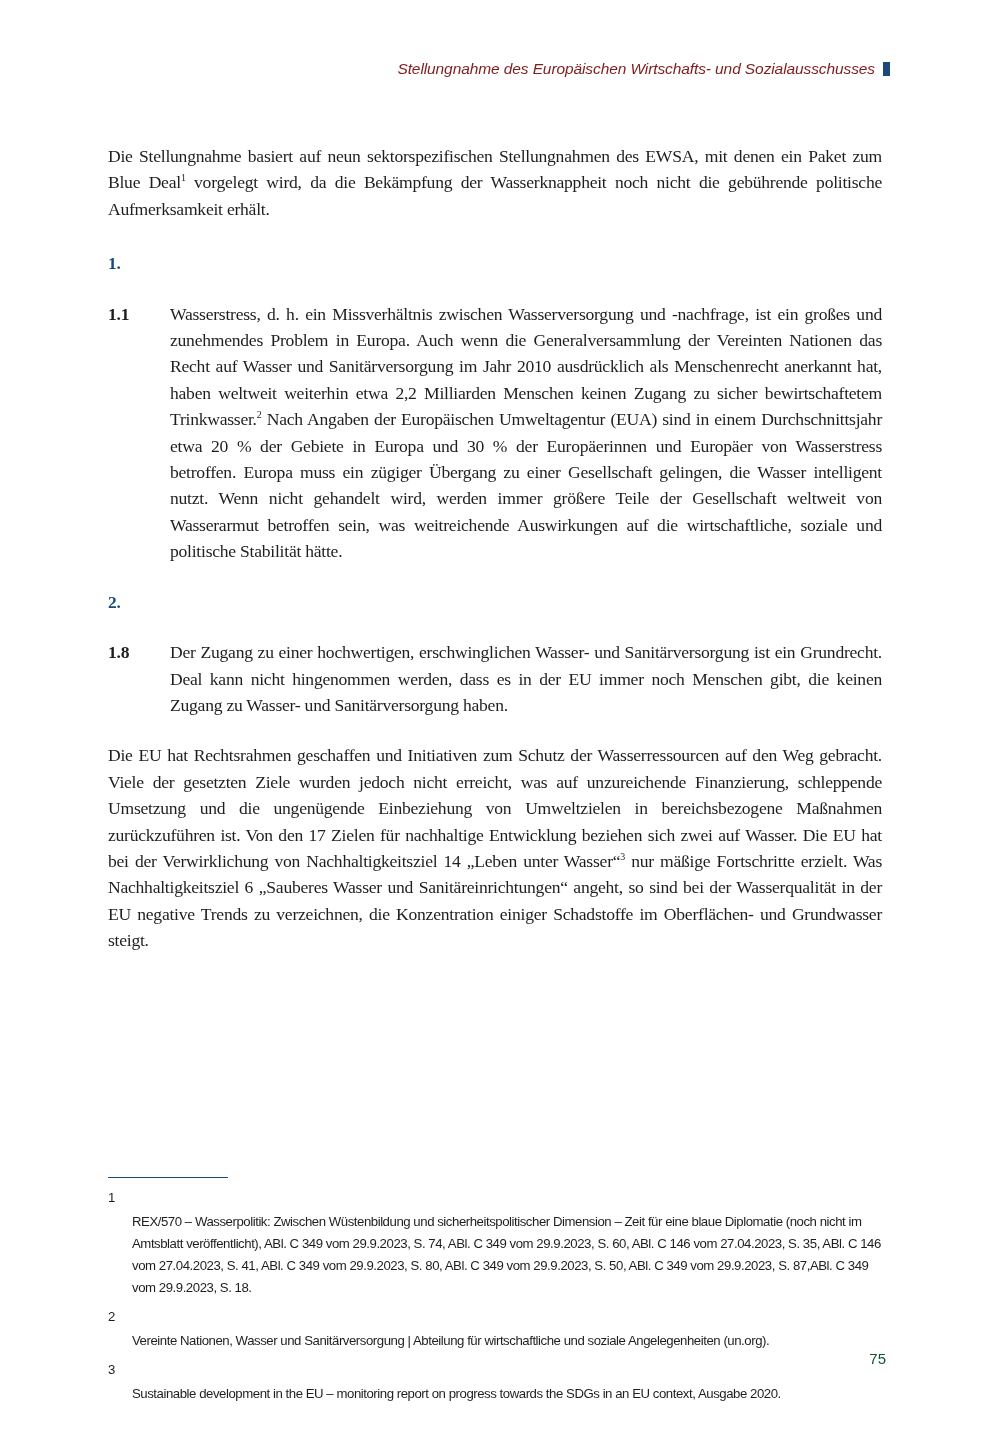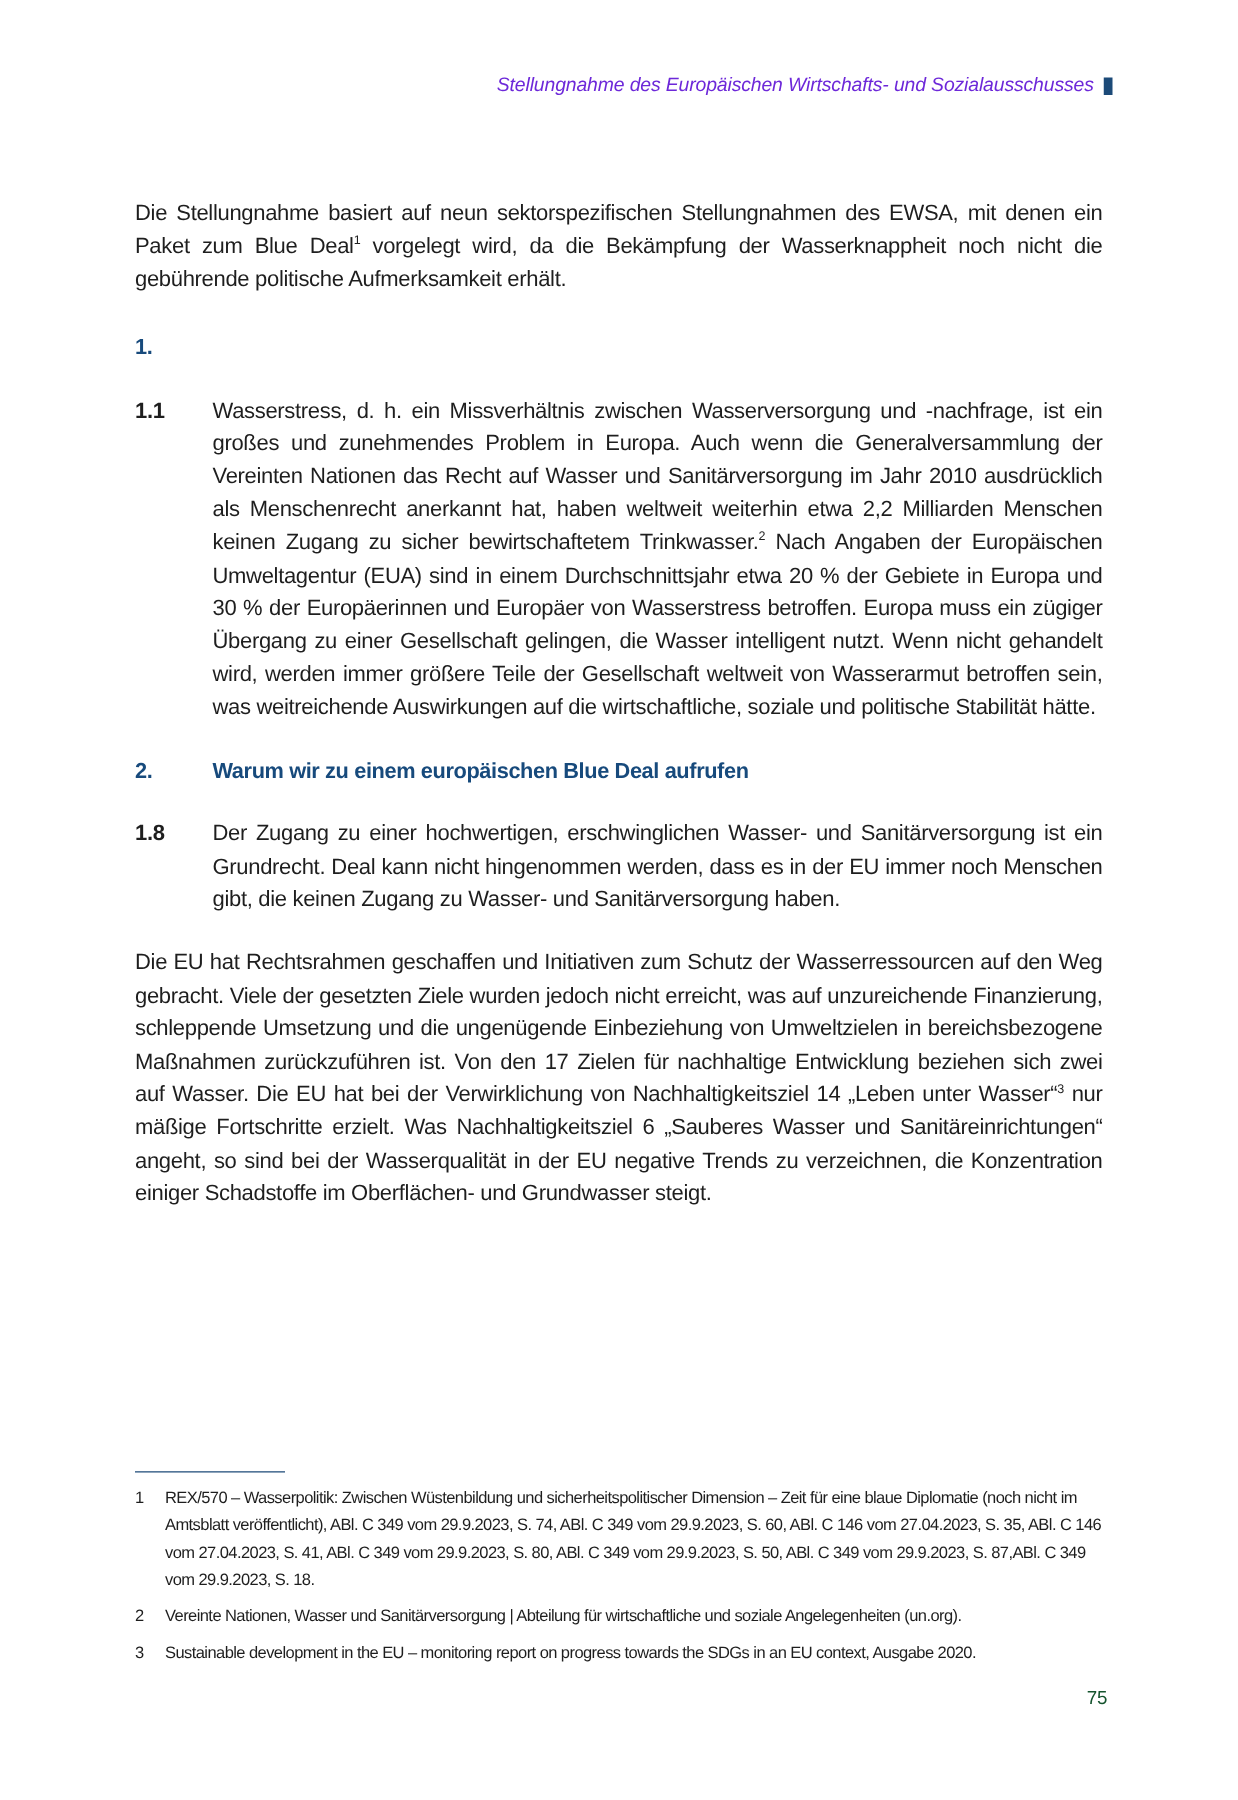--- a/index.html
+++ b/index.html
@@ -15,40 +15,41 @@
       font-family: "Liberation Sans", sans-serif;
       color: #1e1e1e;
     }
     .running-header {
       position: absolute;
       top: 60px;
       right: 100px;
       font-family: "Liberation Sans", sans-serif;
       font-style: italic;
       font-size: 15.5px;
-      color: #6d28d9;
+      color: #7f1d1d;
       display: flex;
       align-items: center;
       gap: 8px;
       letter-spacing: -0.1px;
     }
     .header-marker {
       display: inline-block;
       width: 7px;
       height: 14px;
       background: #1c4a78;
     }
     .content {
       position: absolute;
       left: 108px;
-      top: 157px;
+      top: 143px;
       width: 774px;
       font-size: 17.6px;
       line-height: 26.4px;
       letter-spacing: -0.25px;
+      font-family: Liberation Serif, serif;
     }
     .intro {
       margin: 0;
       text-align: justify;
     }
     .section-heading {
       display: flex;
       color: #174a7c;
       font-weight: bold;
       font-size: 17.4px;
@@ -99,20 +100,21 @@
     .fn {
       display: flex;
       margin-bottom: 7px;
     }
     .fn .fn-num {
       width: 24px;
       flex: 0 0 24px;
     }
     .fn .fn-text {
       flex: 1;
+      margin-top: 24px;
     }
     .page-number {
       position: absolute;
       top: 1350px;
       right: 104px;
       font-size: 15px;
       color: #14532d;
     }
   </style>
 </head>
@@ -131,21 +133,20 @@
     <span class="num">1.</span>
   </div>
 
   <div class="para">
     <span class="num">1.1</span>
     <span class="text"><span>Wasserstress, d. h. ein Missverhältnis zwischen Wasserversorgung und -nachfrage, ist ein großes und zunehmendes Problem in Europa. Auch wenn die Generalversammlung der Vereinten Nationen das Recht auf Wasser und Sanitärversorgung im Jahr 2010 ausdrücklich als Menschenrecht anerkannt hat, haben weltweit weiterhin etwa 2,2 Milliarden Menschen keinen Zugang zu sicher bewirtschaftetem Trinkwasser.</span><sup>2</sup><span> Nach Angaben der Europäischen Umweltagentur (EUA) sind in einem Durchschnittsjahr etwa 20 % der Gebiete in Europa und 30 % der Europäerinnen und Europäer von Wasserstress betroffen. Europa muss ein zügiger Übergang zu einer Gesellschaft gelingen, die Wasser intelligent nutzt. Wenn nicht gehandelt wird, werden immer größere Teile der Gesellschaft weltweit von Wasserarmut betroffen sein, was weitreichende Auswirkungen auf die wirtschaftliche, soziale und politische Stabilität hätte.</span></span>
   </div>
 
   <div class="section-heading" style="margin-top:4px;">
     <span class="num">2.</span>
-    <span>Warum wir zu einem europäischen Blue Deal aufrufen</span>
   </div>
 
   <div class="para">
     <span class="num">1.8</span>
     <span class="text">Der Zugang zu einer hochwertigen, erschwinglichen Wasser- und Sanitärversorgung ist ein Grundrecht. Deal kann nicht hingenommen werden, dass es in der EU immer noch Menschen gibt, die keinen Zugang zu Wasser- und Sanitärversorgung haben.</span>
   </div>
 
   <div class="para">
     <span class="text"><span>Die EU hat Rechtsrahmen geschaffen und Initiativen zum Schutz der Wasserressourcen auf den Weg gebracht. Viele der gesetzten Ziele wurden jedoch nicht erreicht, was auf unzureichende Finanzierung, schleppende Umsetzung und die ungenügende Einbeziehung von Umweltzielen in bereichsbezogene Maßnahmen zurückzuführen ist. Von den 17 Zielen für nachhaltige Entwicklung beziehen sich zwei auf Wasser. Die EU hat bei der Verwirklichung von Nachhaltigkeitsziel 14 „Leben unter Wasser“</span><sup>3</sup><span> nur mäßige Fortschritte erzielt. Was Nachhaltigkeitsziel 6 „Sauberes Wasser und Sanitäreinrichtungen“ angeht, so sind bei der Wasserqualität in der EU negative Trends zu verzeichnen, die Konzentration einiger Schadstoffe im Oberflächen- und Grundwasser steigt.</span></span>
   </div>

